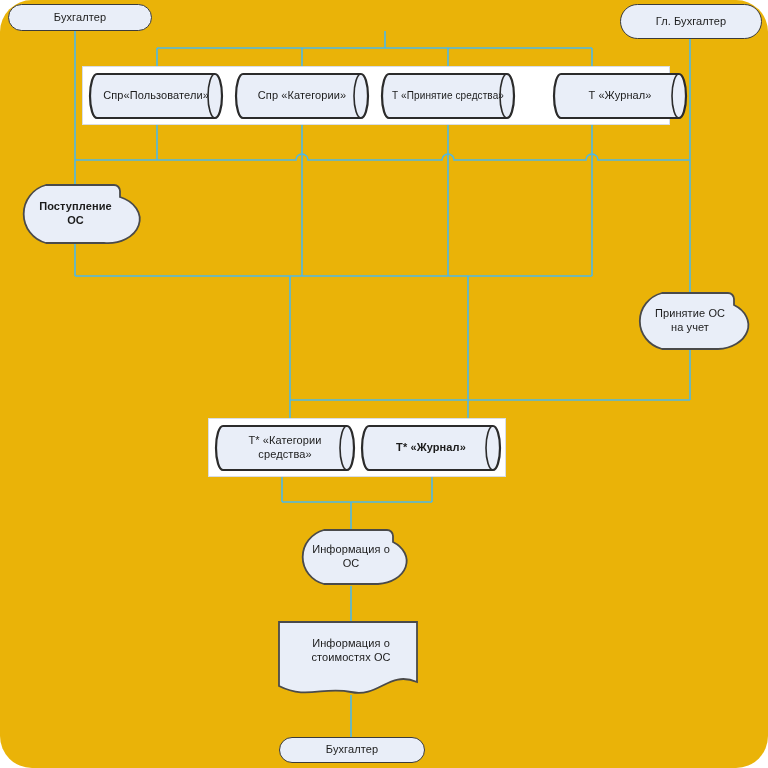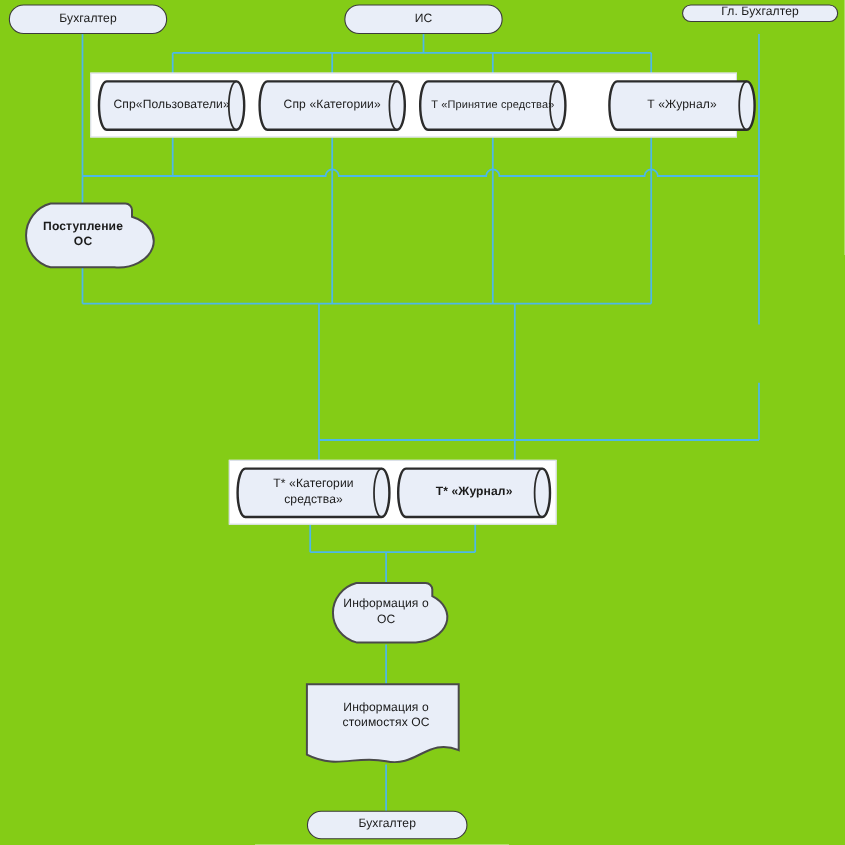--- a/index.html
+++ b/index.html
@@ -7,22 +7,23 @@
     padding: 0;
     background: #ffffff;
   }
   body {
     font-family: "Liberation Sans", sans-serif;
   }
   #canvas {
     position: relative;
     width: 768px;
     height: 768px;
-    background: #84cc16;
+    background: #eab308;
     overflow: hidden;
+    border-radius: 32px;
   }
   #wires {
     position: absolute;
     left: 0;
     top: 0;
     width: 768px;
     height: 768px;
   }
   .node {
     position: absolute;
@@ -128,25 +129,22 @@
       <path d="M351,586 L351,622"></path>
 
       <path d="M351,695 L351,737"></path>
     </g>
   </svg>
 
   <div class="node pill" style="left:8px; top:4px; width:144px; height:27px;">
     <span class="node-label">Бухгалтер</span>
   </div>
 
-  <div class="node pill" style="left:313px; top:4px; width:144px; height:27px;">
-    <span class="node-label">ИС</span>
-  </div>
-
-  <div class="node pill" style="left:620px; top:4px; width:142px; height:16px;">
+
+  <div class="node pill" style="left:620px; top:4px; width:142px; height:35px;">
     <span class="node-label">Гл. Бухгалтер</span>
   </div>
 
   <div class="node group-frame" style="left:82px; top:66px; width:588px; height:59px;"></div>
 
   <div class="node" style="left:234px; top:72px; width:136px; height:48px;">
     <svg class="cyl-svg" width="136" height="48" viewBox="0 0 136 48" xmlns="http://www.w3.org/2000/svg">
       <path d="M9,2 H127 A7 22 0 0 1 127,46 H9 A7 22 0 0 1 9,2 Z" fill="#e9eef8" stroke="#2b2b2b" stroke-width="2.2"></path>
       <path d="M127,2 A7 22 0 0 0 127,46" fill="none" stroke="#2b2b2b" stroke-width="1.6"></path>
     </svg>
@@ -178,20 +176,27 @@
   </div>
 
   <div class="node" style="left:22px; top:183px; width:107px; height:62px;font-weight:bold;">
     <svg class="shape-svg" width="107" height="62" viewBox="0 0 107 62" xmlns="http://www.w3.org/2000/svg">
       <path d="M24,2 H92 A6 6 0 0 1 98,8 L98,14 A32 24 0 0 1 82,60 H24 A30 30 0 0 1 24,2 Z" fill="#e9eef8" stroke="#4a4a4a" stroke-width="1.8"></path>
     </svg>
     <span class="node-label">Поступление
 ОС</span>
   </div>
 
+  <div class="node" style="left:636px; top:291px; width:108px; height:60px;">
+    <svg class="shape-svg" width="108" height="60" viewBox="0 0 108 60" xmlns="http://www.w3.org/2000/svg">
+      <path d="M26,2 H92 A6 6 0 0 1 98,8 L98,14 A32 24 0 0 1 82,58 H26 A30 29 0 0 1 26,2 Z" fill="#e9eef8" stroke="#4a4a4a" stroke-width="1.8"></path>
+    </svg>
+    <span class="node-label">Принятие ОС
+на учет</span>
+  </div>
 
   <div class="node group-frame" style="left:208px; top:418px; width:298px; height:59px;"></div>
 
   <div class="node" style="left:214px; top:424px; width:142px; height:48px;">
     <svg class="cyl-svg" width="142" height="48" viewBox="0 0 142 48" xmlns="http://www.w3.org/2000/svg">
       <path d="M9,2 H133 A7 22 0 0 1 133,46 H9 A7 22 0 0 1 9,2 Z" fill="#e9eef8" stroke="#2b2b2b" stroke-width="2.2"></path>
       <path d="M133,2 A7 22 0 0 0 133,46" fill="none" stroke="#2b2b2b" stroke-width="1.6"></path>
     </svg>
     <span class="node-label">Т* «Категории
 средства»</span>

